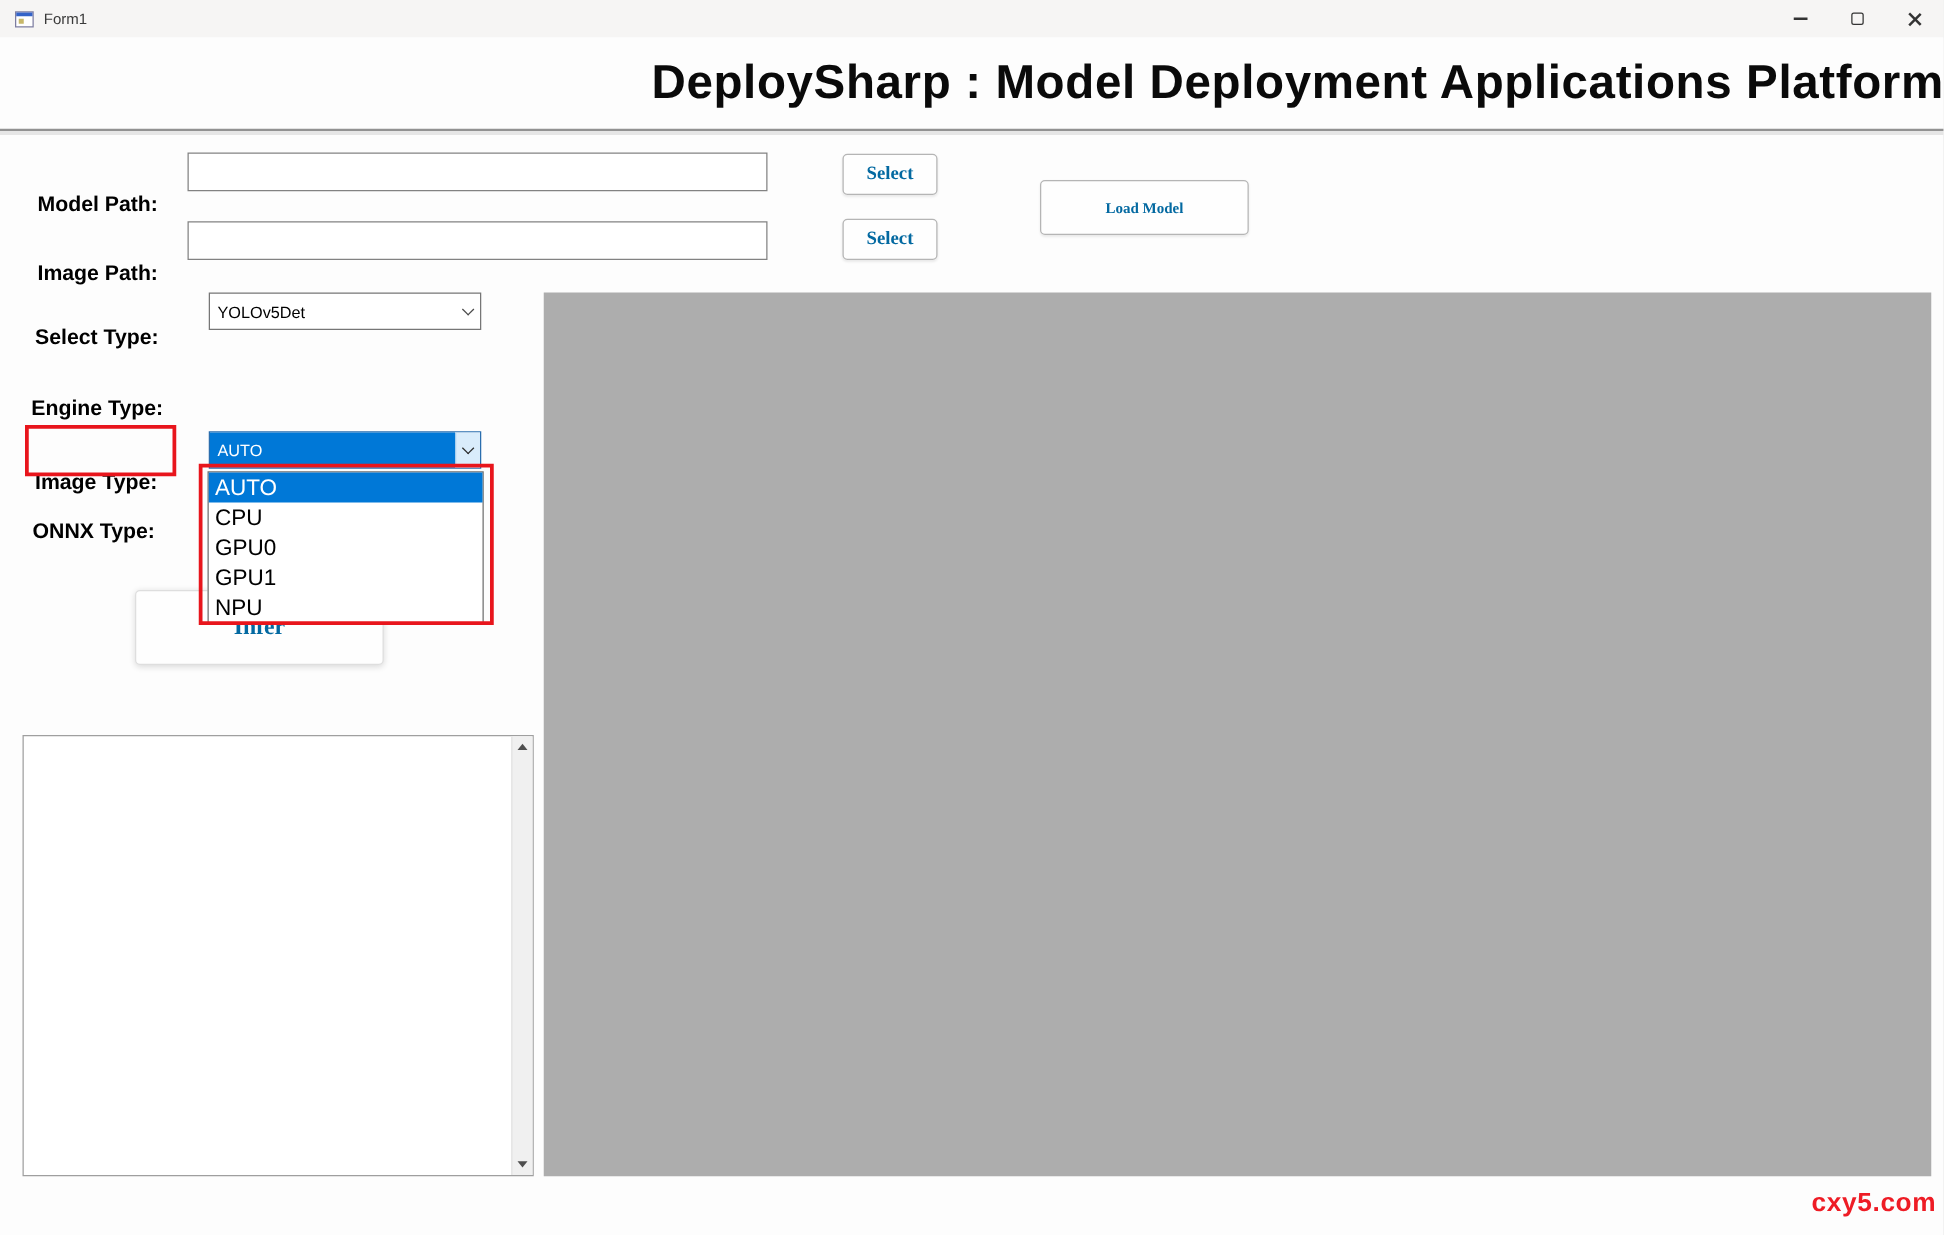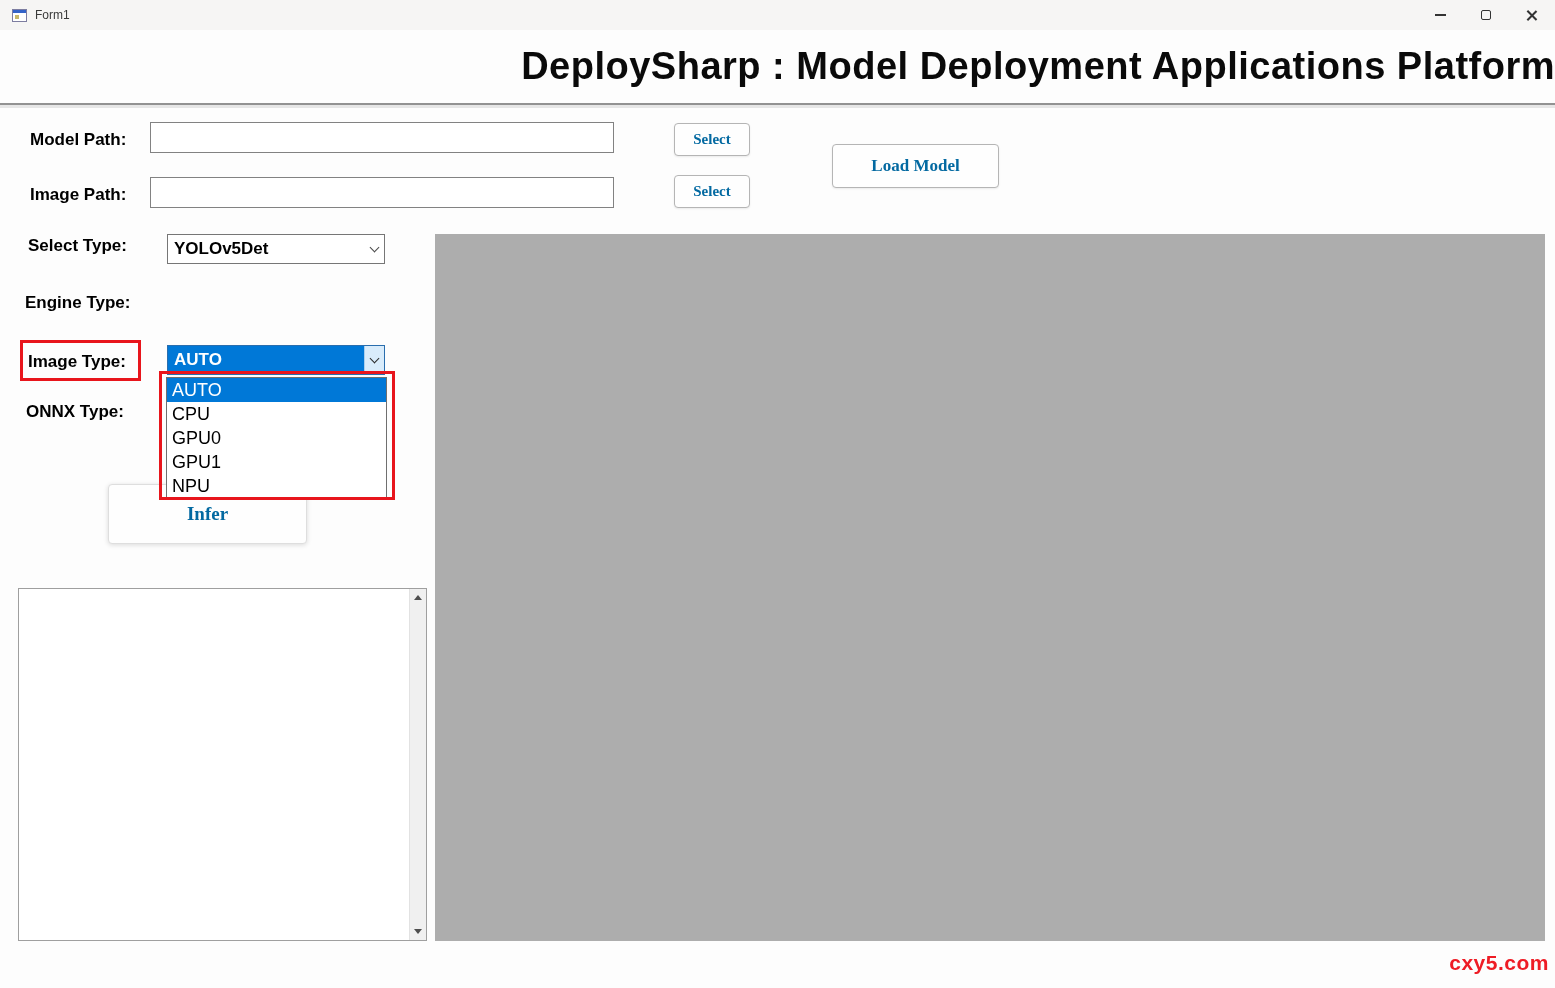--- a/index.html
+++ b/index.html
@@ -42,51 +42,51 @@
     position:absolute; top:30px; left:0; width:100%; height:73px; background:#fdfdfd;
     display:flex; align-items:center; justify-content:flex-end;
   }
   .header-title { font-size:38px; font-weight:bold; color:#0a0a0a; letter-spacing:0.5px; }
   .divider {
     position:absolute; top:103px; left:0; width:100%; height:5px;
     background:linear-gradient(#929292 0 2px, #e6e6e6 2px 5px);
   }
 
   
-  .lbl { position:absolute; font-size:17px; font-weight:bold; color:#000; white-space:nowrap; }
+  .lbl { position:absolute; font-size:17px; font-weight:bold; color:#000; white-space:nowrap;margin-top:24px; }
 
   
   .txt {
     position:absolute; width:464px; height:31px; background:#fff;
     border:1px solid #828282; font-size:16px; padding:0 6px; outline:none;
     font-family:"Liberation Sans","DejaVu Sans",sans-serif;
   }
 
   
   .btn {
     position:absolute; background:#fefefe; border:1px solid #b5b5b5; border-radius:4px;
     font-weight:bold; color:#0369a1; display:flex; align-items:center; justify-content:center;
     box-shadow:0 1px 2px rgba(0,0,0,0.08); cursor:default;
     font-family:Liberation Serif, serif;
   }
   .btn-select { width:76px; height:33px; font-size:15px; }
-  .btn-load { width:167px; height:44px; font-size:17px; }
+  .btn-load { width:167px; height:44px; font-size:12px; }
   .btn-infer {
     width:199px; height:60px; font-size:19px; border:1px solid #dedede;
     box-shadow:0 1px 5px rgba(0,0,0,0.14); z-index:1;
   }
 
   
   .combo {
     position:absolute; width:218px; height:30px; background:#fff;
     border:1px solid #767676; display:flex; align-items:stretch; cursor:default;
   }
   .combo .val {
-    flex:1; display:flex; align-items:center; padding-left:6px; font-size:17px; color:#000;
-    overflow:hidden; white-space:nowrap;font-weight:bold;
+    flex:1; display:flex; align-items:center; padding-left:6px; font-size:13px; color:#000;
+    overflow:hidden; white-space:nowrap;
   }
   .combo .arrowbox {
     width:20px; display:flex; align-items:center; justify-content:center;
   }
   .chev {
     width:7px; height:7px; border-right:1.7px solid #4a4a4a; border-bottom:1.7px solid #4a4a4a;
     transform:rotate(45deg); margin-top:-3px;
   }
   .combo.device { border:1px solid #2a6eae; }
   .combo.device .val { background:#0078d7; color:#fff; }
@@ -200,23 +200,23 @@
     <div class="dd-item selected">AUTO</div>
     <div class="dd-item">CPU</div>
     <div class="dd-item">GPU0</div>
     <div class="dd-item">GPU1</div>
     <div class="dd-item">NPU</div>
   </div>
 
   <div class="annot annot-label"></div>
   <div class="annot annot-list"></div>
 
-  <div class="lbl" style="left:26px; top:402px;">ONNX Type:</div>
-
-  <div class="btn btn-infer" style="left:108px; top:484px;">Infer</div>
+  <div class="lbl" style="left:26px; top:391px;">ONNX Type:</div>
+
+  <div class="btn btn-infer" style="left:108px; top:472px;">Infer</div>
 
   <div class="listbox">
     <div class="scrollbar">
       <div class="scroll-btn">
           <div class="tri-up"></div>
         </div>
       <div class="scroll-btn">
           <div class="tri-down"></div>
         </div>
     </div>

